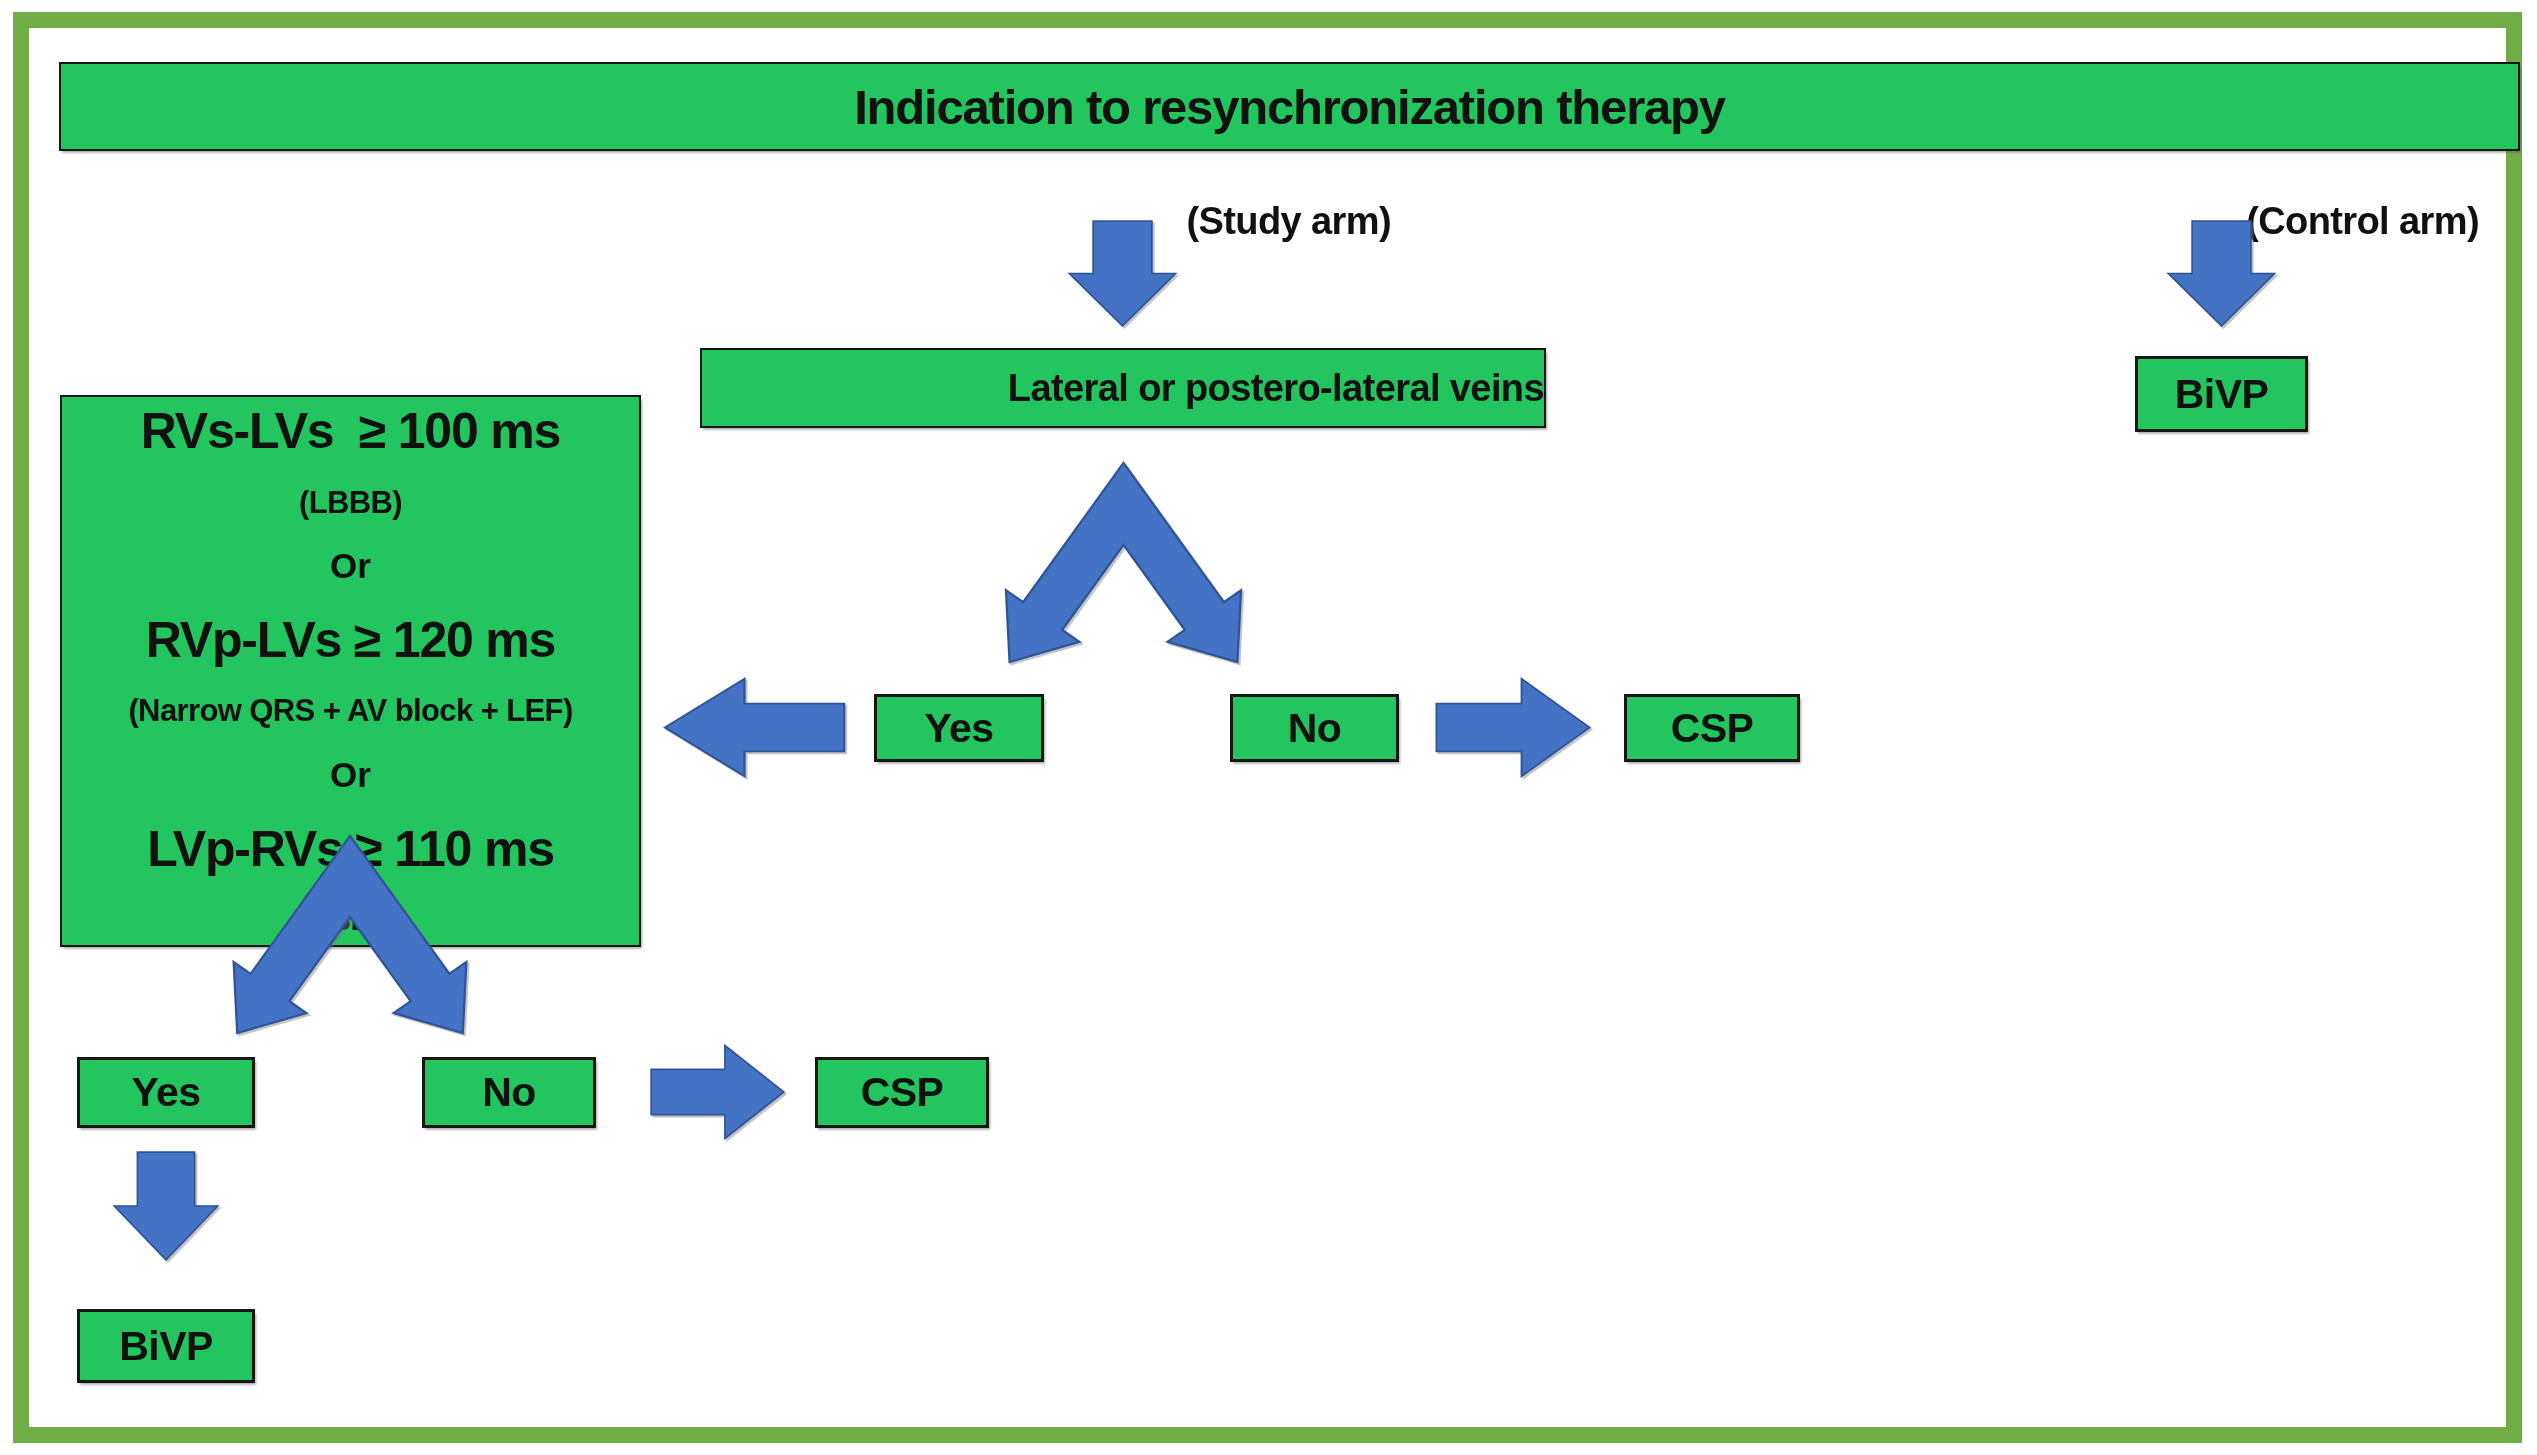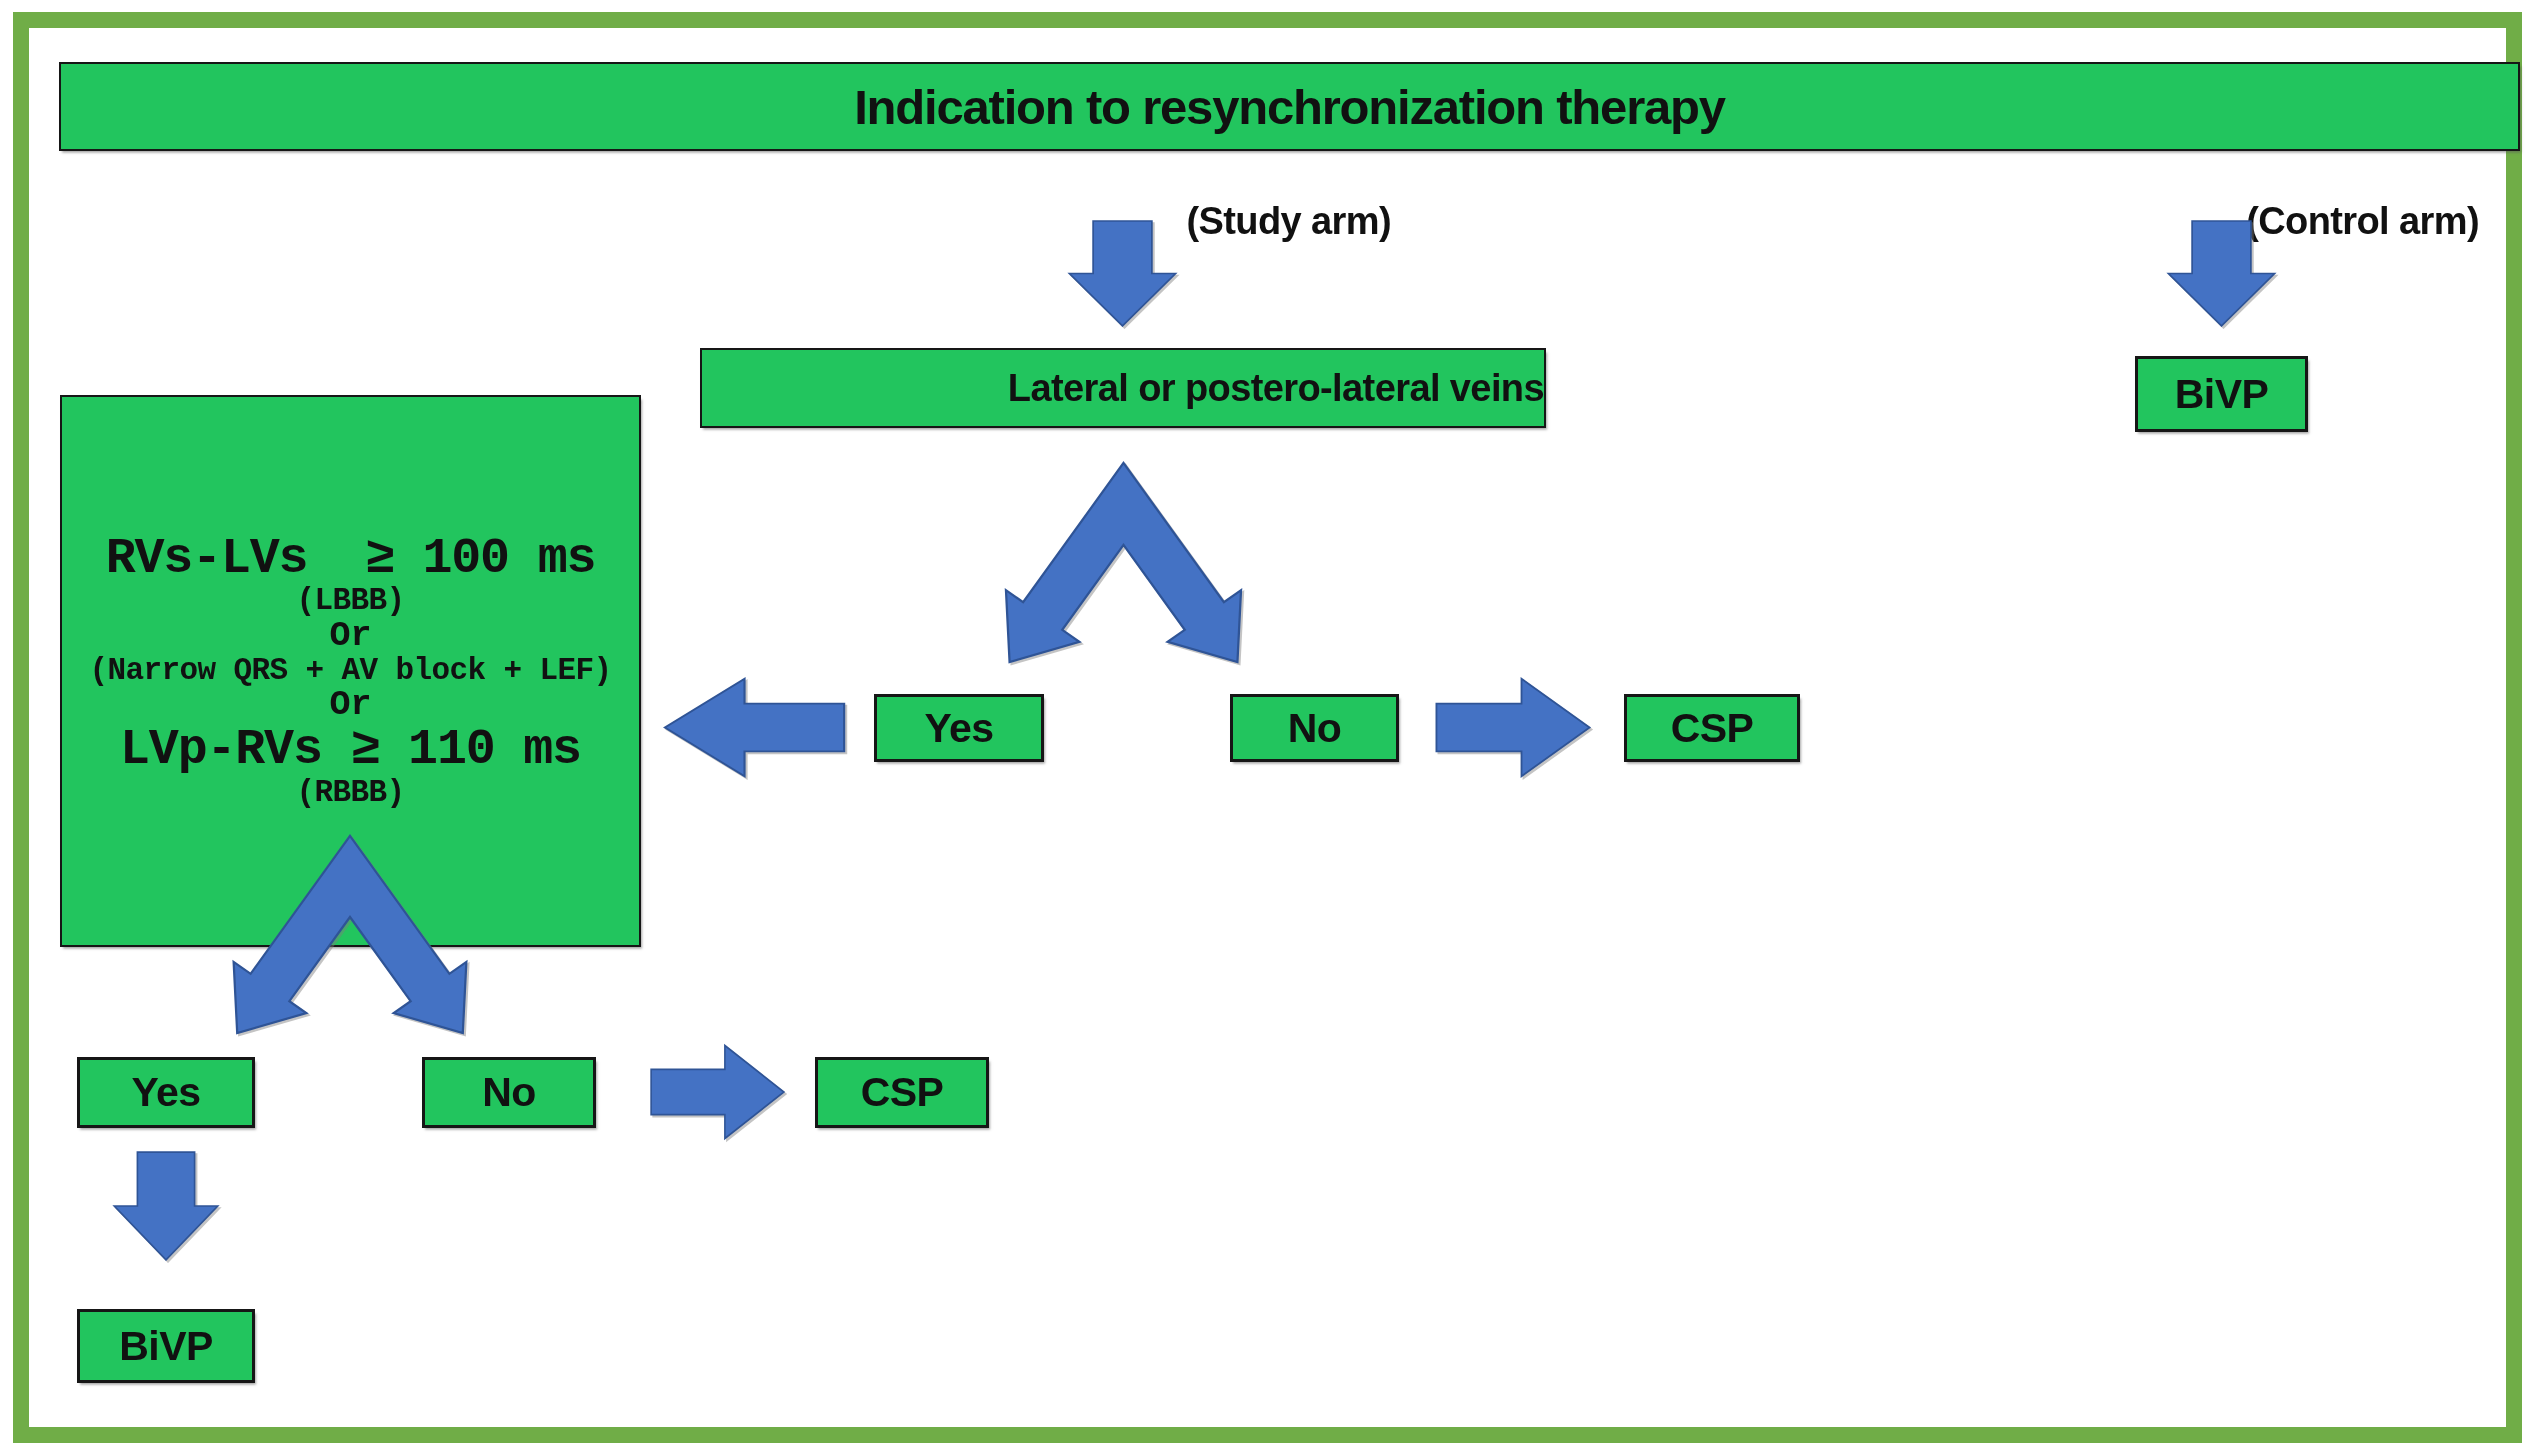--- a/index.html
+++ b/index.html
@@ -23,21 +23,21 @@
   .arm-label{
     position:absolute;width:536px;text-align:right;font-weight:bold;
     font-size:38px;letter-spacing:-0.6px;margin-top:44px;
   }
   #study-arm-label{left:855px;top:156px;}
   #control-arm-label{left:1943px;top:156px;}
   #veins-box{left:700px;top:348px;width:846px;height:80px;font-size:38px;letter-spacing:-0.6px;justify-content:flex-end;}
   #bivp-control-box{left:2135px;top:356px;width:173px;height:76px;}
   #criteria-box{
     left:60px;top:395px;width:581px;height:552px;
-    flex-direction:column;justify-content:center;padding:8.3px 12px;font-family:Liberation Mono, monospace;
+    flex-direction:column;justify-content:space-between;padding:8.3px 12px;
   }
   .crit-big{font-size:50px;line-height:1.05;letter-spacing:-1.2px;white-space:pre-wrap;}
   .crit-small{font-size:31px;line-height:1.05;letter-spacing:-0.6px;white-space:pre-wrap;}
   .crit-or{font-size:35px;line-height:1.05;}
   
   #yes-veins-box{left:874px;top:694px;width:170px;height:68px;}
   #no-veins-box{left:1230px;top:694px;width:169px;height:68px;}
   #csp-veins-box{left:1624px;top:694px;width:176px;height:68px;}
   
   #yes-criteria-box{left:77px;top:1057px;width:178px;height:71px;}
@@ -92,20 +92,21 @@
   <div class="arrow" id="split-arrow-veins">
     <svg viewBox="0 0 200 140" preserveAspectRatio="none">
       <polygon points="100,2 33.3,95.7 21.9,87.6 24.3,136 70.7,122.4 59.3,114.3 100,57.1 140.7,114.3 129.3,122.4 175.7,136 178.1,87.6 166.7,95.7"></polygon>
     </svg>
   </div>
 
   <div class="box bigbox" id="criteria-box">
     <div class="crit-big">RVs-LVs  ≥ 100 ms</div>
     <div class="crit-small">(LBBB)</div>
     <div class="crit-or">Or</div>
+    <div class="crit-big">RVp-LVs ≥ 120 ms</div>
     <div class="crit-small">(Narrow QRS + AV block + LEF)</div>
     <div class="crit-or">Or</div>
     <div class="crit-big">LVp-RVs ≥ 110 ms</div>
     <div class="crit-small">(RBBB)</div>
   </div>
 
   <div class="arrow" id="arrow-left-to-criteria">
     <svg viewBox="0 0 130 90" preserveAspectRatio="none">
       <polygon points="128,25 58,25 58,4 2,45 58,86 58,65 128,65"></polygon>
     </svg>

